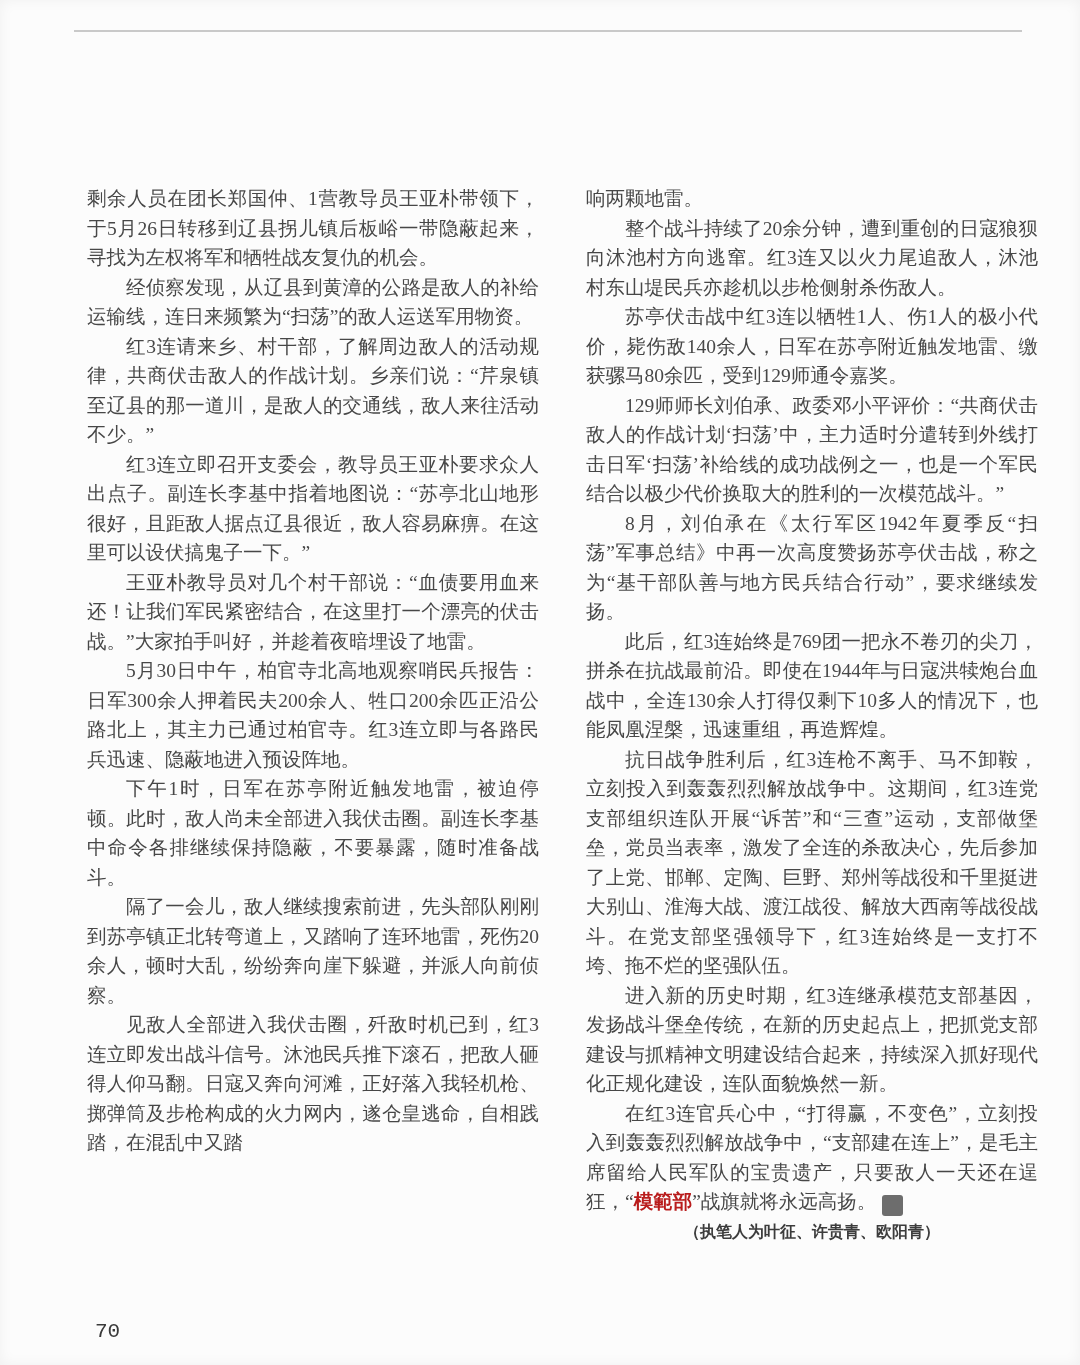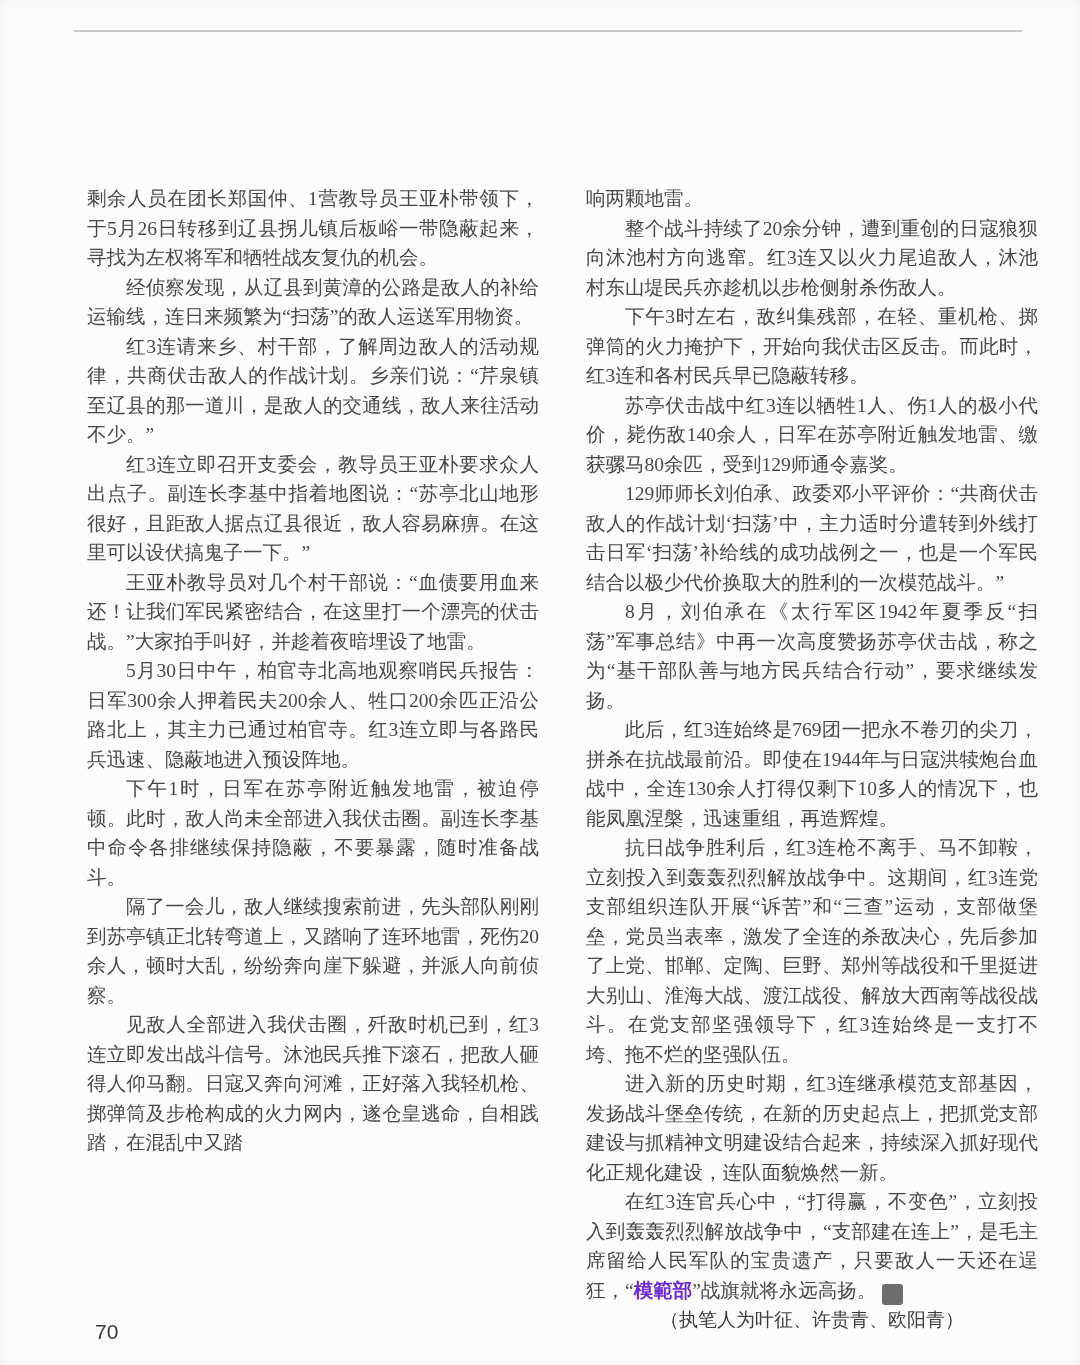--- a/index.html
+++ b/index.html
@@ -29,29 +29,29 @@
   }
   .column-left{left:87px;}
   .column-right{left:586px;}
   .column p{
     margin:0;padding:0;
     text-indent:2em;
   }
   .column p.no-indent{text-indent:0;}
   .column p .bold-run{
     font-weight:bold;
-    color:#6d28d9;
+    color:#b91c1c;
   }
   .column p.byline{
     text-indent:0;
     text-align:center;
     font-family:"Liberation Sans","DejaVu Sans",sans-serif;
-    font-weight:normal;
+    font-weight:bold;
     color:#3c3c3c;
-    font-size:19px;
+    font-size:16px;
   }
   .k-mark{
     display:inline-block;
     width:21px;height:21px;
     margin-left:6px;
     background:#6d6d6d;
     border-radius:3px;
     color:#fcfcfc;
     font-family:"Liberation Sans","DejaVu Sans",sans-serif;
     font-weight:bold;
@@ -59,21 +59,21 @@
     font-size:16px;
     line-height:21px;
     text-align:center;
     vertical-align:-3px;
   }
   .page-number{
     position:absolute;
     left:95px;top:1320px;
     font-size:21px;
     color:#3a3a3a;
-    font-family:Liberation Sans, sans-serif;
+    font-family:Liberation Mono, monospace;
   }
 </style>
 </head>
 <body>
 
 <div class="page">
   <div class="top-rule"></div>
 
   <div class="column column-left">
       <p class="no-indent">剩余人员在团长郑国仲、1营教导员王亚朴带领下，于5月26日转移到辽县拐儿镇后板峪一带隐蔽起来，寻找为左权将军和牺牲战友复仇的机会。</p>
@@ -82,21 +82,20 @@
       <p>红3连立即召开支委会，教导员王亚朴要求众人出点子。副连长李基中指着地图说：“苏亭北山地形很好，且距敌人据点辽县很近，敌人容易麻痹。在这里可以设伏搞鬼子一下。”</p>
       <p>王亚朴教导员对几个村干部说：“血债要用血来还！让我们军民紧密结合，在这里打一个漂亮的伏击战。”大家拍手叫好，并趁着夜暗埋设了地雷。</p>
       <p>5月30日中午，柏官寺北高地观察哨民兵报告：日军300余人押着民夫200余人、牲口200余匹正沿公路北上，其主力已通过柏官寺。红3连立即与各路民兵迅速、隐蔽地进入预设阵地。</p>
       <p>下午1时，日军在苏亭附近触发地雷，被迫停顿。此时，敌人尚未全部进入我伏击圈。副连长李基中命令各排继续保持隐蔽，不要暴露，随时准备战斗。</p>
       <p>隔了一会儿，敌人继续搜索前进，先头部队刚刚到苏亭镇正北转弯道上，又踏响了连环地雷，死伤20余人，顿时大乱，纷纷奔向崖下躲避，并派人向前侦察。</p>
       <p>见敌人全部进入我伏击圈，歼敌时机已到，红3连立即发出战斗信号。沐池民兵推下滚石，把敌人砸得人仰马翻。日寇又奔向河滩，正好落入我轻机枪、掷弹筒及步枪构成的火力网内，遂仓皇逃命，自相践踏，在混乱中又踏</p>
     </div>
   <div class="column column-right">
       <p class="no-indent">响两颗地雷。</p>
       <p>整个战斗持续了20余分钟，遭到重创的日寇狼狈向沐池村方向逃窜。红3连又以火力尾追敌人，沐池村东山堤民兵亦趁机以步枪侧射杀伤敌人。</p>
-      <p>下午3时左右，敌纠集残部，在轻、重机枪、掷弹筒的火力掩护下，开始向我伏击区反击。而此时，红3连和各村民兵早已隐蔽转移。</p>
       <p>苏亭伏击战中红3连以牺牲1人、伤1人的极小代价，毙伤敌140余人，日军在苏亭附近触发地雷、缴获骡马80余匹，受到129师通令嘉奖。</p>
       <p>129师师长刘伯承、政委邓小平评价：“共商伏击敌人的作战计划‘扫荡’中，主力适时分遣转到外线打击日军‘扫荡’补给线的成功战例之一，也是一个军民结合以极少代价换取大的胜利的一次模范战斗。”</p>
       <p>8月，刘伯承在《太行军区1942年夏季反“扫荡”军事总结》中再一次高度赞扬苏亭伏击战，称之为“基干部队善与地方民兵结合行动”，要求继续发扬。</p>
       <p>此后，红3连始终是769团一把永不卷刃的尖刀，拼杀在抗战最前沿。即使在1944年与日寇洪犊炮台血战中，全连130余人打得仅剩下10多人的情况下，也能凤凰涅槃，迅速重组，再造辉煌。</p>
       <p>抗日战争胜利后，红3连枪不离手、马不卸鞍，立刻投入到轰轰烈烈解放战争中。这期间，红3连党支部组织连队开展“诉苦”和“三查”运动，支部做堡垒，党员当表率，激发了全连的杀敌决心，先后参加了上党、邯郸、定陶、巨野、郑州等战役和千里挺进大别山、淮海大战、渡江战役、解放大西南等战役战斗。在党支部坚强领导下，红3连始终是一支打不垮、拖不烂的坚强队伍。</p>
       <p>进入新的历史时期，红3连继承模范支部基因，发扬战斗堡垒传统，在新的历史起点上，把抓党支部建设与抓精神文明建设结合起来，持续深入抓好现代化正规化建设，连队面貌焕然一新。</p>
       <p><span>在红3连官兵心中，“打得赢，不变色”，立刻投入到轰轰烈烈解放战争中，“支部建在连上”，是毛主席留给人民军队的宝贵遗产，只要敌人一天还在逞狂，“</span><span class="bold-run">模範部</span><span>”战旗就将永远高扬。</span><span class="k-mark">K</span></p>
       <p class="byline">（执笔人为叶征、许贵青、欧阳青）</p>
     </div>
 

